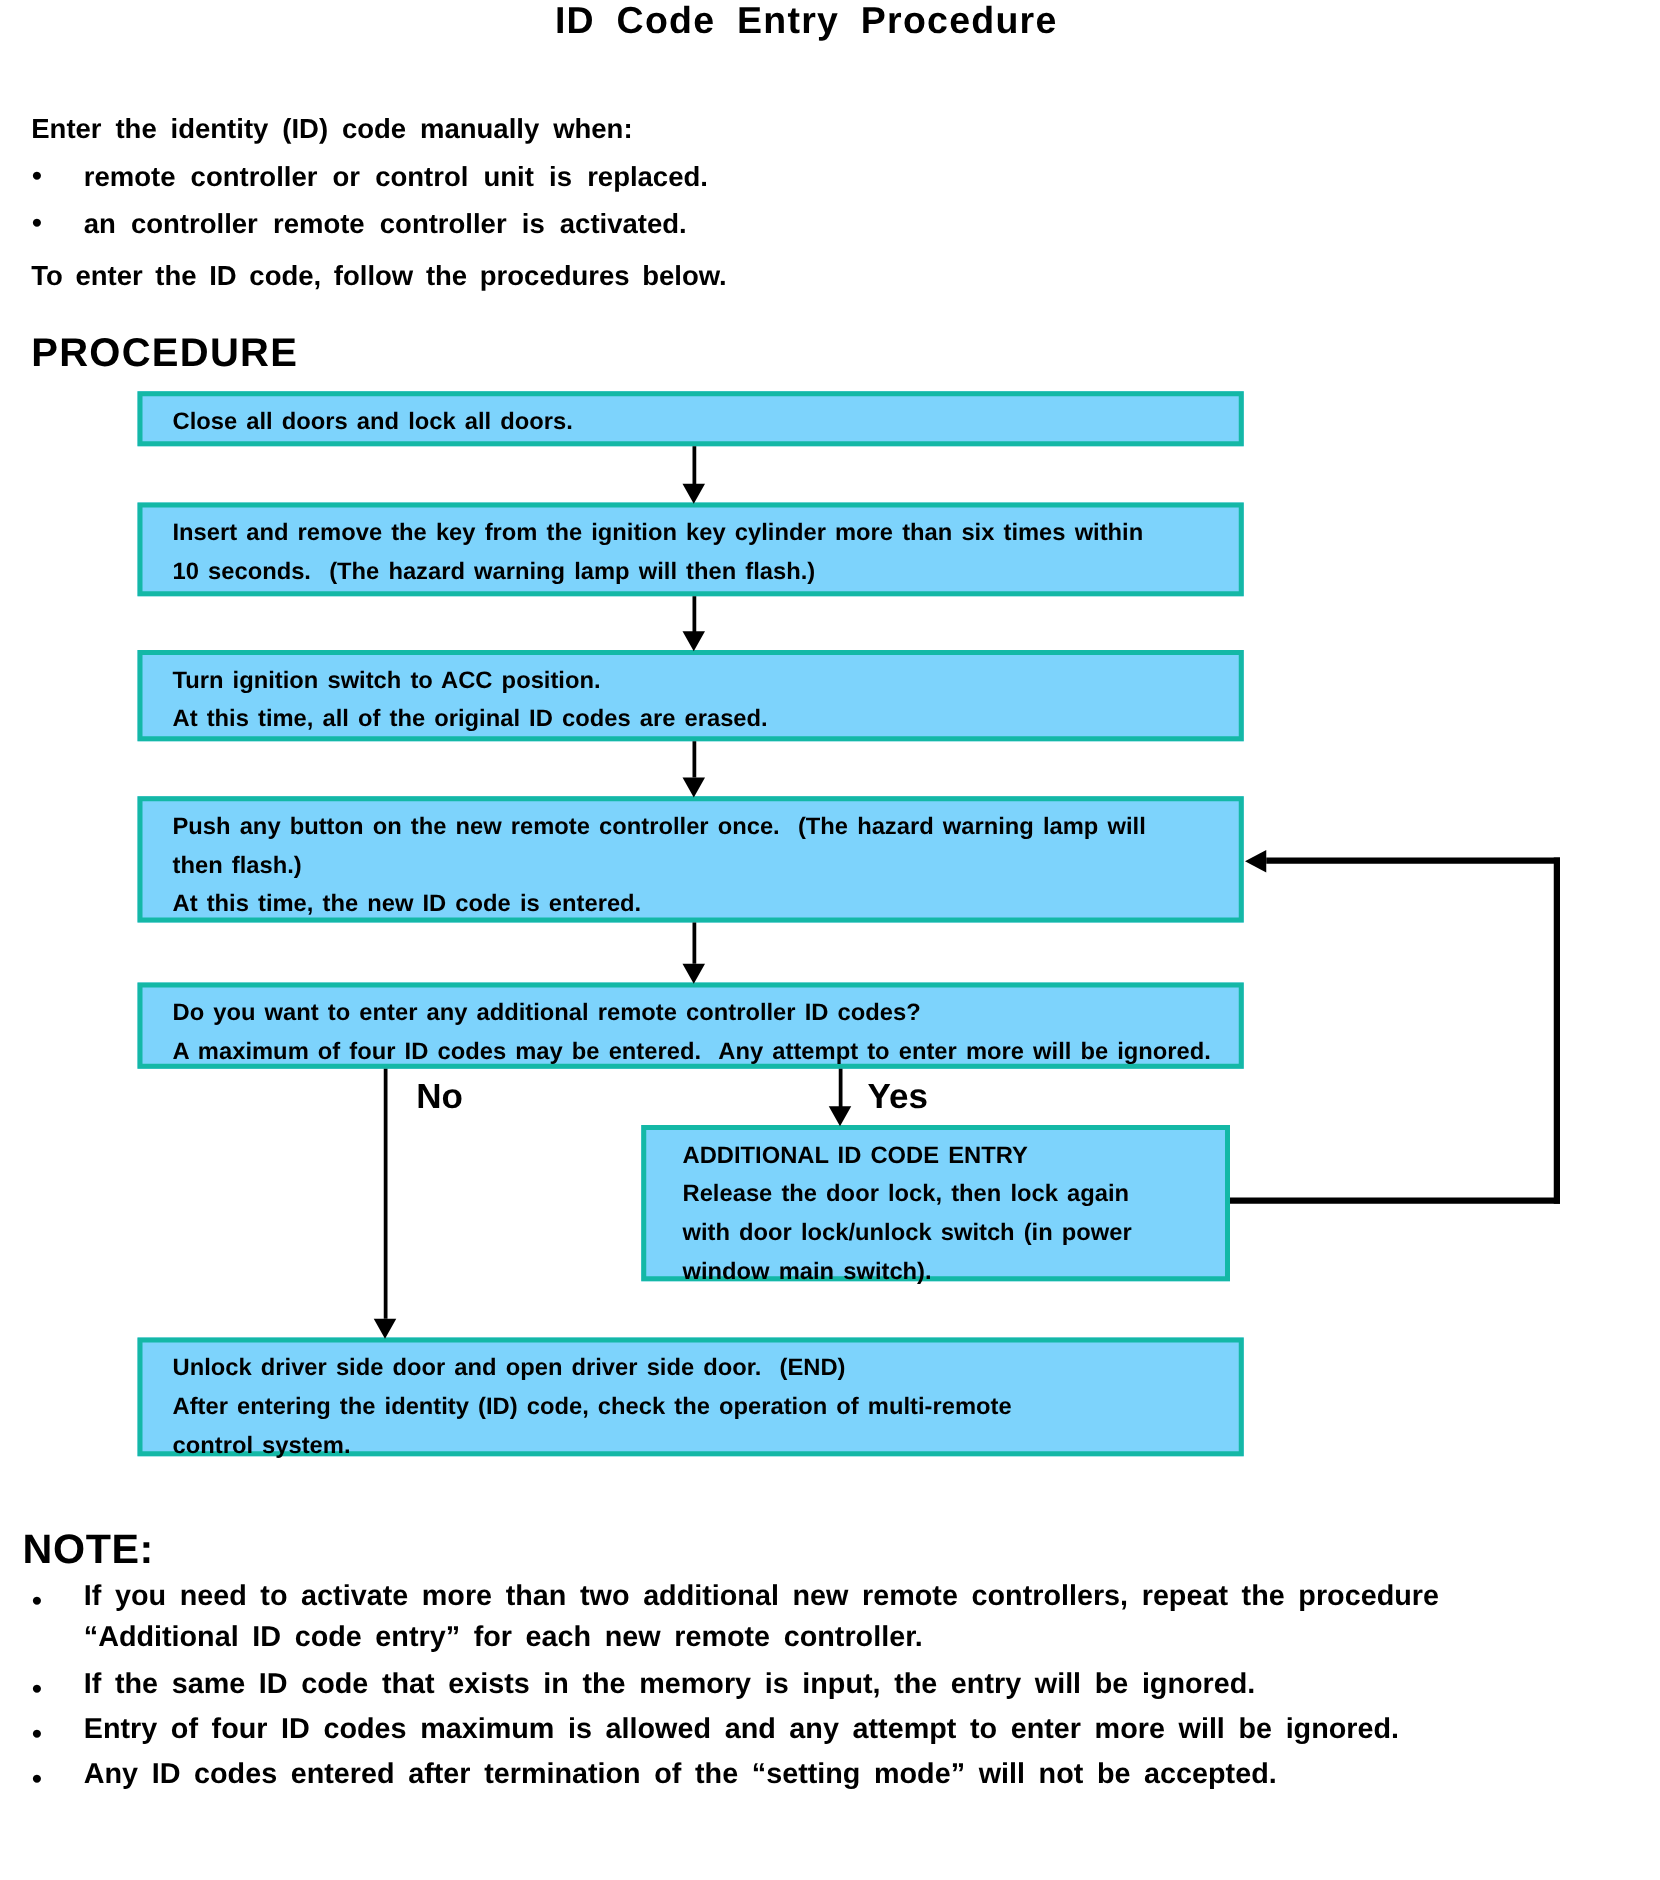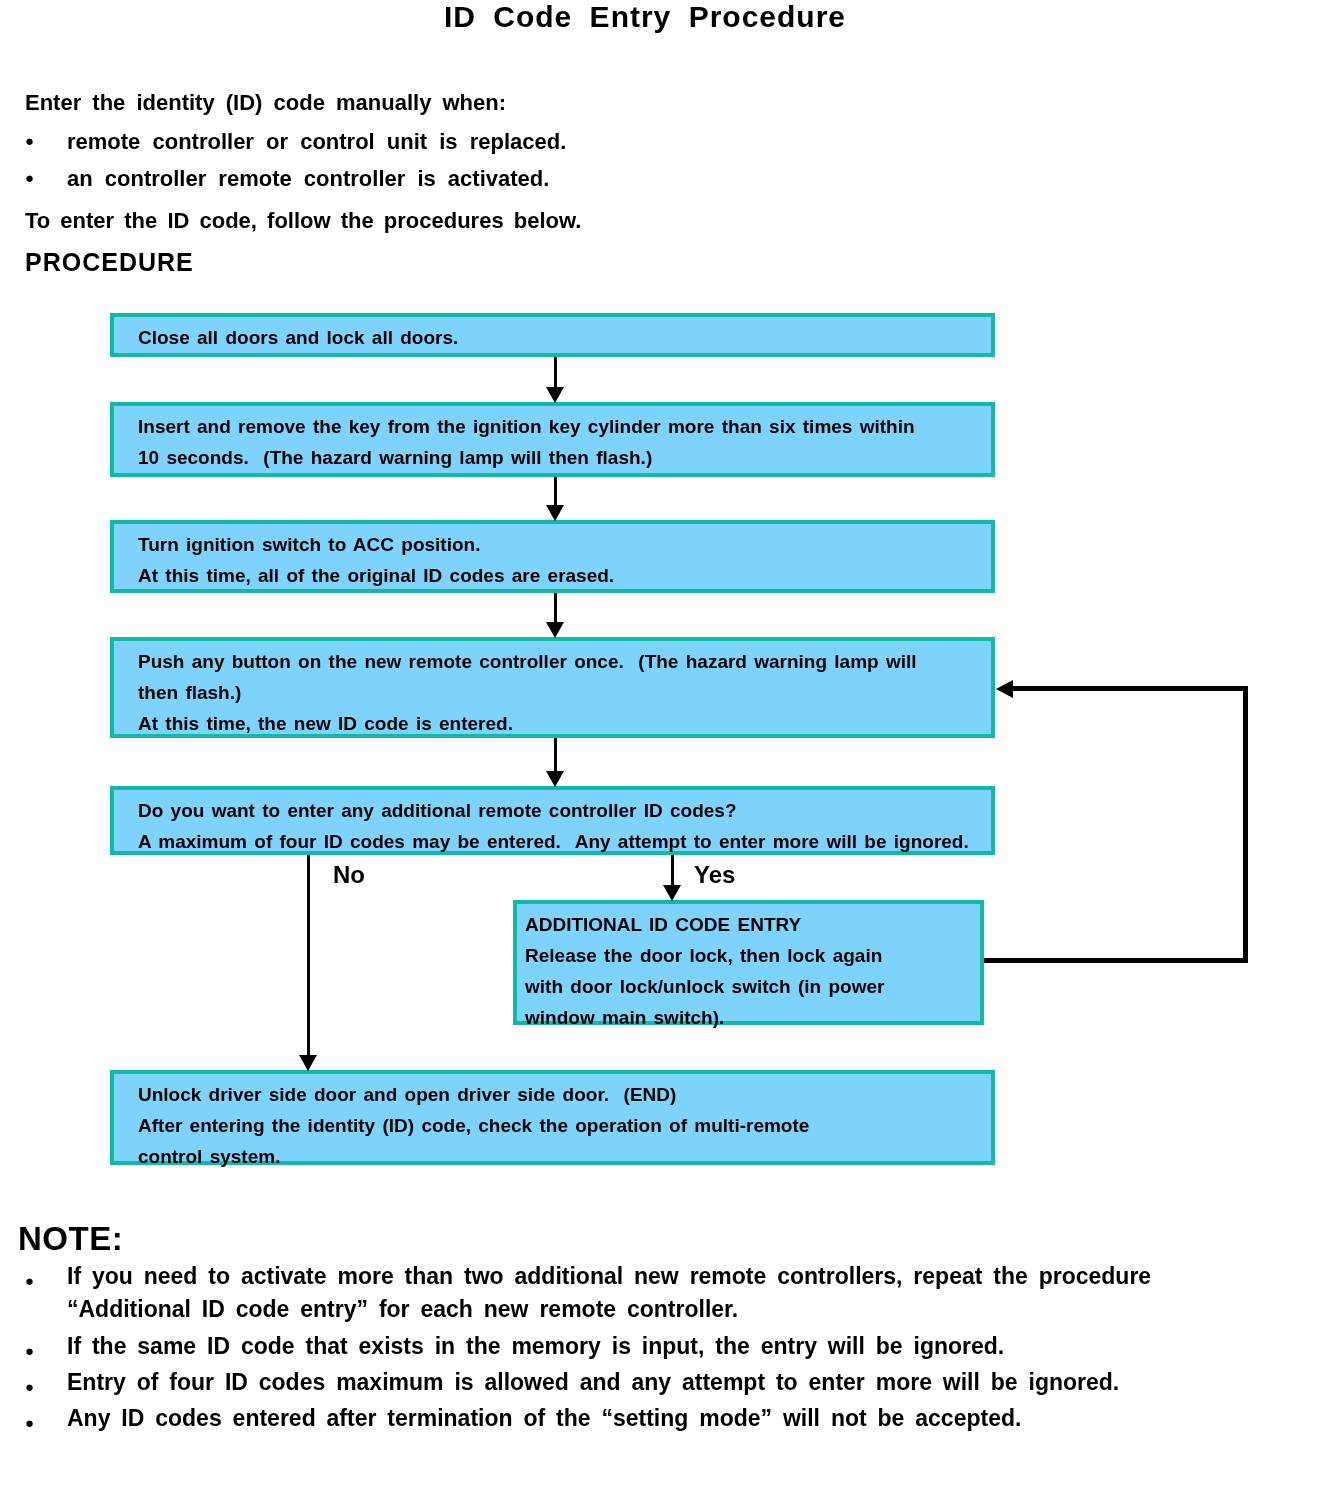--- a/index.html
+++ b/index.html
@@ -21,21 +21,21 @@
     font-size: 30px;
     letter-spacing: 1px;
     word-spacing: 8px;
   }
 
   .intro-lead { left: 25px; top: 90px; font-size: 22px; word-spacing: 5px; }
   .intro-bullet { left: 25px; font-size: 22px; word-spacing: 6px; display: flex; }
   .intro-bullet .dot { width: 42px; font-size: 15px; padding-top: 3px; }
   .intro-footer { left: 25px; top: 208px; font-size: 22px; word-spacing: 4px; }
 
-  .procedure-heading { left: 25px; top: 248px; font-size: 25px; letter-spacing: 1px; text-align: center; }
+  .procedure-heading { left: 25px; top: 264px; font-size: 32px; letter-spacing: 1px; text-align: center; }
 
   .flow-box {
     box-sizing: border-box;
     border: 4px solid #14b8a6;
     background: #7dd3fc;
     font-size: 19px;
     line-height: 31px;
     padding: 5px 18px 0 24px;
     word-spacing: 2px;
   }
@@ -48,21 +48,21 @@
     border-left: 9px solid transparent;
     border-right: 9px solid transparent;
     border-top: 16px solid #000;
   }
   .arrowhead-left {
     width: 0; height: 0;
     border-top: 9px solid transparent;
     border-bottom: 9px solid transparent;
     border-right: 17px solid #000;
   }
-  .branch-label { font-size: 24px; }
+  .branch-label { font-size: 28px; }
 
   .note-heading { left: 18px; top: 1220px; font-size: 33px; letter-spacing: 0.5px; }
   .note-item { left: 25px; width: 1285px; display: flex; font-size: 23px; word-spacing: 4.5px; line-height: 33px; }
   .note-item .dot { width: 42px; font-size: 15px; padding-top: 4px; }
   .note-item .line { white-space: pre-wrap; }
 </style>
 </head>
 <body>
 
 <div class="page">
@@ -102,21 +102,21 @@
     <div class="line">Push any button on the new remote controller once.  (The hazard warning lamp will</div>
     <div class="line">then flash.)</div>
     <div class="line">At this time, the new ID code is entered.</div>
   </div>
 
   <div class="abs flow-box" style="left:110px; top:786px; width:885px; height:69px;">
     <div class="line">Do you want to enter any additional remote controller ID codes?</div>
     <div class="line">A maximum of four ID codes may be entered.  Any attempt to enter more will be ignored.</div>
   </div>
 
-  <div class="abs flow-box" style="left:513px; top:900px; width:471px; height:125px; padding-left:8px;">
+  <div class="abs flow-box" style="left:513px; top:900px; width:471px; height:125px; padding-left:29px;">
     <div class="line">ADDITIONAL ID CODE ENTRY</div>
     <div class="line">Release the door lock, then lock again</div>
     <div class="line">with door lock/unlock switch (in power</div>
     <div class="line">window main switch).</div>
   </div>
 
   <div class="abs flow-box" style="left:110px; top:1070px; width:885px; height:95px;">
     <div class="line">Unlock driver side door and open driver side door.  (END)</div>
     <div class="line">After entering the identity (ID) code, check the operation of multi-remote</div>
     <div class="line">control system.</div>

